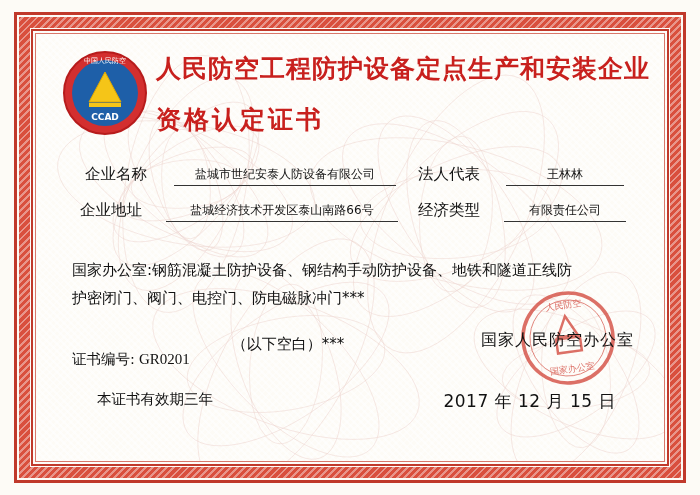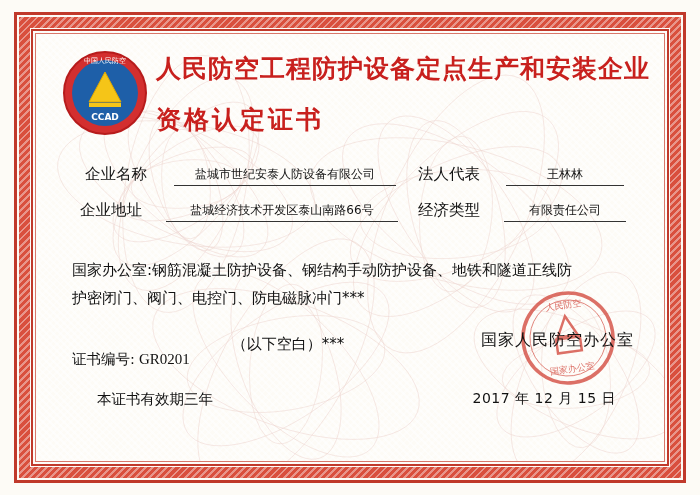--- a/index.html
+++ b/index.html
@@ -223,21 +223,21 @@
     left: 36px;
     top: 356px;
     font-size: 14.5px;
     color: #111;
     margin-left: 25px;
   }
   .issue-date {
     position: absolute;
     right: 48px;
     top: 356px;
-    font-size: 14px;
+    font-size: 17px;
     color: #111;
     letter-spacing: 0.5px;
   }
 </style>
 </head>
 <body>
 
 <div class="certificate">
 
   <div class="border-outer"></div>

